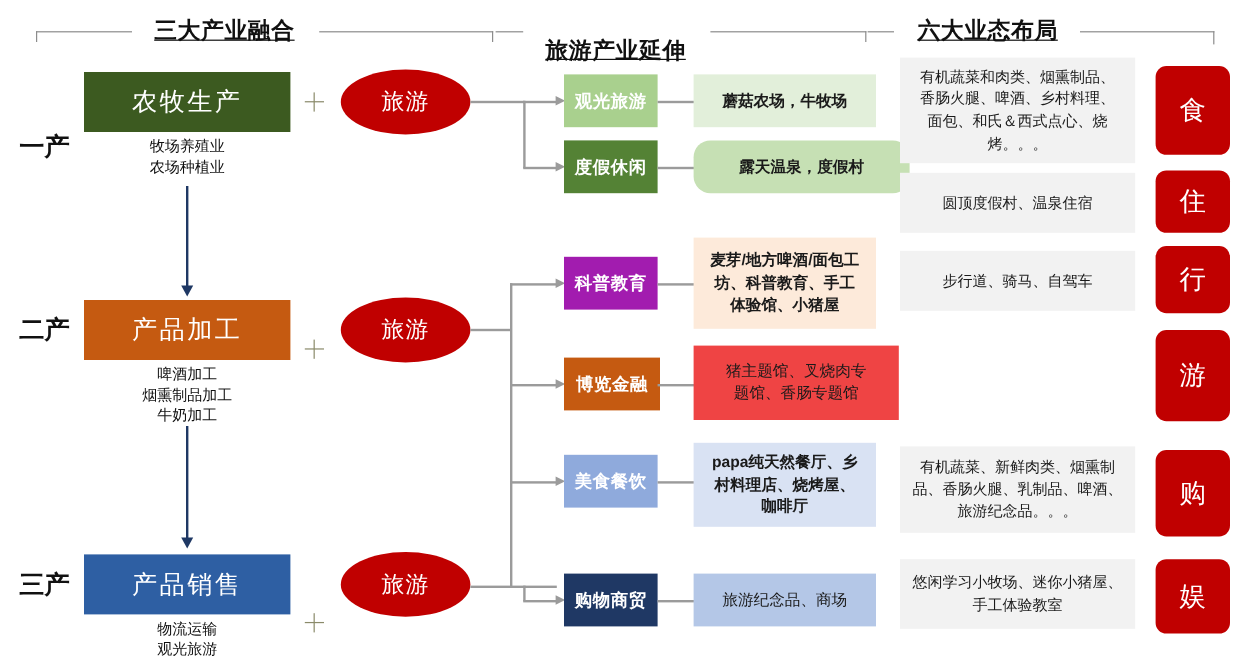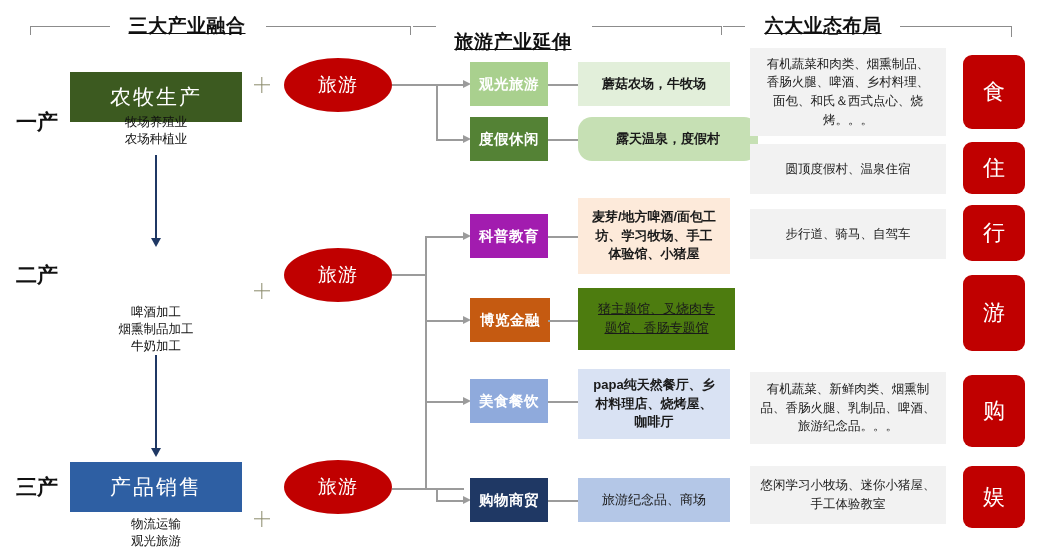--- a/index.html
+++ b/index.html
@@ -100,30 +100,31 @@
   <div class="abs hdr-title" style="left:438px;top:11px;width:150px;height:30px;margin-top:16px;">旅游产业延伸</div>
   <div class="abs hline" style="left:592px;top:26px;width:130px;"></div>
   <div class="abs vtick" style="left:721px;top:26px;height:9px;"></div>
 
   <div class="abs hline" style="left:723px;top:26px;width:22px;"></div>
   <div class="abs hdr-title" style="left:748px;top:11px;width:150px;height:30px;">六大业态布局</div>
   <div class="abs hline" style="left:900px;top:26px;width:112px;"></div>
   <div class="abs vtick" style="left:1011px;top:26px;height:11px;"></div>
 
   <div class="abs ind-label" style="left:8px;top:68px;width:58px;height:34px;margin-top:37px;">一产</div>
-  <div class="abs ind-box" style="left:70px;top:72px;width:172px;height:50px;background:#3C5A20;">农牧生产</div>
+  <div class="abs ind-box" style="left:70px;top:60px;width:172px;height:50px;background:#3C5A20;">农牧生产</div>
   <div class="abs ind-sub" style="left:70px;top:114px;width:172px;">牧场养殖业
 农场种植业</div>
   <div class="abs plus" style="left:254px;top:77px;width:16px;height:16px;"></div>
   <div class="abs ellipse" style="left:284px;top:58px;width:108px;height:54px;">旅游</div>
 
   <div class="abs down-arrow-line" style="left:155px;top:155px;height:85px;"></div>
   <div class="abs down-arrow-head" style="left:151px;top:238px;"></div>
 
   <div class="abs ind-label" style="left:8px;top:258px;width:58px;height:34px;">二产</div>
+  <div class="abs ind-box" style="left:70px;top:250px;width:172px;height:50px;background:#C55A11;">产品加工</div>
   <div class="abs ind-sub" style="left:70px;top:304px;width:172px;">啤酒加工
 烟熏制品加工
 牛奶加工</div>
   <div class="abs plus" style="left:254px;top:267px;width:16px;height:16px;"></div>
   <div class="abs ellipse" style="left:284px;top:248px;width:108px;height:54px;">旅游</div>
 
   <div class="abs down-arrow-line" style="left:155px;top:355px;height:95px;"></div>
   <div class="abs down-arrow-head" style="left:151px;top:448px;"></div>
 
   <div class="abs ind-label" style="left:8px;top:470px;width:58px;height:34px;">三产</div>
@@ -159,26 +160,26 @@
   <div class="abs cline" style="left:548px;top:84px;width:38px;height:1.6px;"></div>
   <div class="abs desc b" style="left:578px;top:62px;width:152px;height:44px;background:#E2EFDA;">蘑菇农场，牛牧场</div>
 
   <div class="abs chip" style="left:470px;top:117px;width:78px;height:44px;background:#548235;">度假休闲</div>
   <div class="abs cline" style="left:548px;top:139px;width:38px;height:1.6px;"></div>
   <div class="abs desc b" style="left:578px;top:117px;width:180px;height:44px;background:#C6E0B4;border-radius:14px;">露天温泉，度假村</div>
 
   <div class="abs chip" style="left:470px;top:214px;width:78px;height:44px;background:#a21caf;">科普教育</div>
   <div class="abs cline" style="left:548px;top:236px;width:38px;height:1.6px;"></div>
   <div class="abs desc b" style="left:578px;top:198px;width:152px;height:76px;background:#FDEADA;">麦芽/地方啤酒/面包工
-坊、学习牧场、手工
+坊、科普教育、手工
 体验馆、小猪屋</div>
 
   <div class="abs chip" style="left:470px;top:298px;width:80px;height:44px;background:#C55A11;">博览金融</div>
   <div class="abs cline" style="left:548px;top:320px;width:38px;height:1.6px;"></div>
-  <div class="abs desc" style="left:578px;top:288px;width:157px;height:62px;background:#4d7c0f;text-decoration:underline;">猪主题馆、叉烧肉专
+  <div class="abs desc" style="left:578px;top:288px;width:171px;height:62px;background:#ef4444;">猪主题馆、叉烧肉专
 题馆、香肠专题馆</div>
 
   <div class="abs chip" style="left:470px;top:379px;width:78px;height:44px;background:#8FAADC;">美食餐饮</div>
   <div class="abs cline" style="left:548px;top:401px;width:38px;height:1.6px;"></div>
   <div class="abs desc b" style="left:578px;top:369px;width:152px;height:70px;background:#D9E2F3;">papa纯天然餐厅、乡
 村料理店、烧烤屋、
 咖啡厅</div>
 
   <div class="abs chip" style="left:470px;top:478px;width:78px;height:44px;background:#1F3864;">购物商贸</div>
   <div class="abs cline" style="left:548px;top:500px;width:38px;height:1.6px;"></div>

